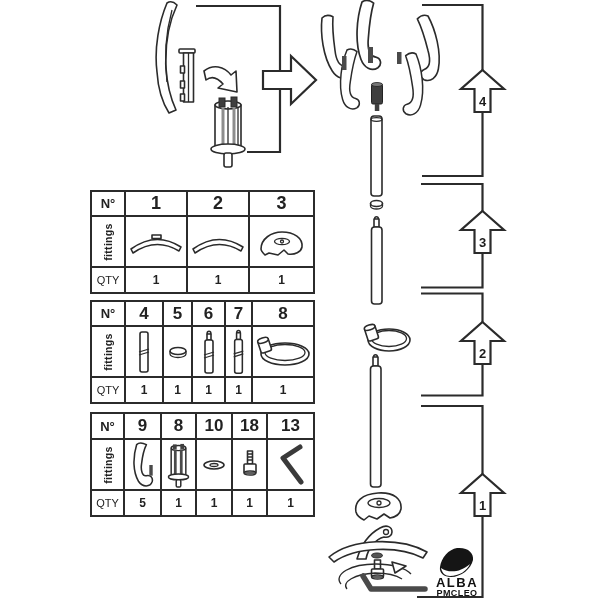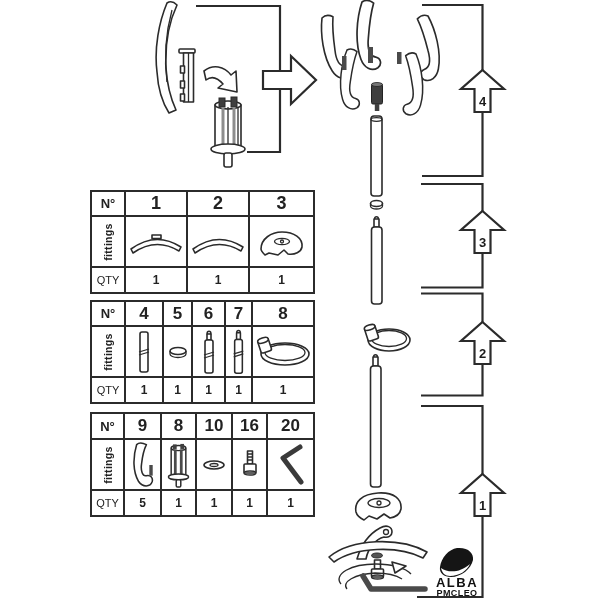--- a/index.html
+++ b/index.html
@@ -255,22 +255,22 @@
   <div class="cell qtyv lr">1</div>
   <div class="cell qtyv lr">1</div>
   <div class="cell qtyv lr lc">1</div>
 </div>
 
 <div class="parts-table" style="left:90px;top:412px;grid-template-columns:33px 37px 35px 36px 35px 45px;grid-template-rows:26px 51px 24px;">
   <div class="cell lab-no">N°</div>
   <div class="cell num">9</div>
   <div class="cell num">8</div>
   <div class="cell num">10</div>
-  <div class="cell num">16</div>
-  <div class="cell num lc">20</div>
+  <div class="cell num">18</div>
+  <div class="cell num lc">13</div>
 
   <div class="cell lab-fit">
         <span>fittings</span>
       </div>
   <div class="cell fit">
     <svg width="36" height="48" viewBox="0 0 36 48">
       <path class="thin" d="M12,3 C8,16 8,31 14,41 C18,47 26,47 28,41 C29,37 26,34 22,35 C18,36 16,30 17,23 C18,14 20,7 22,3 C18,1 14,1 12,3 Z"></path>
       <rect x="25" y="24" width="3.5" height="11" fill="#4a4a4a"></rect>
     </svg>
   </div>

